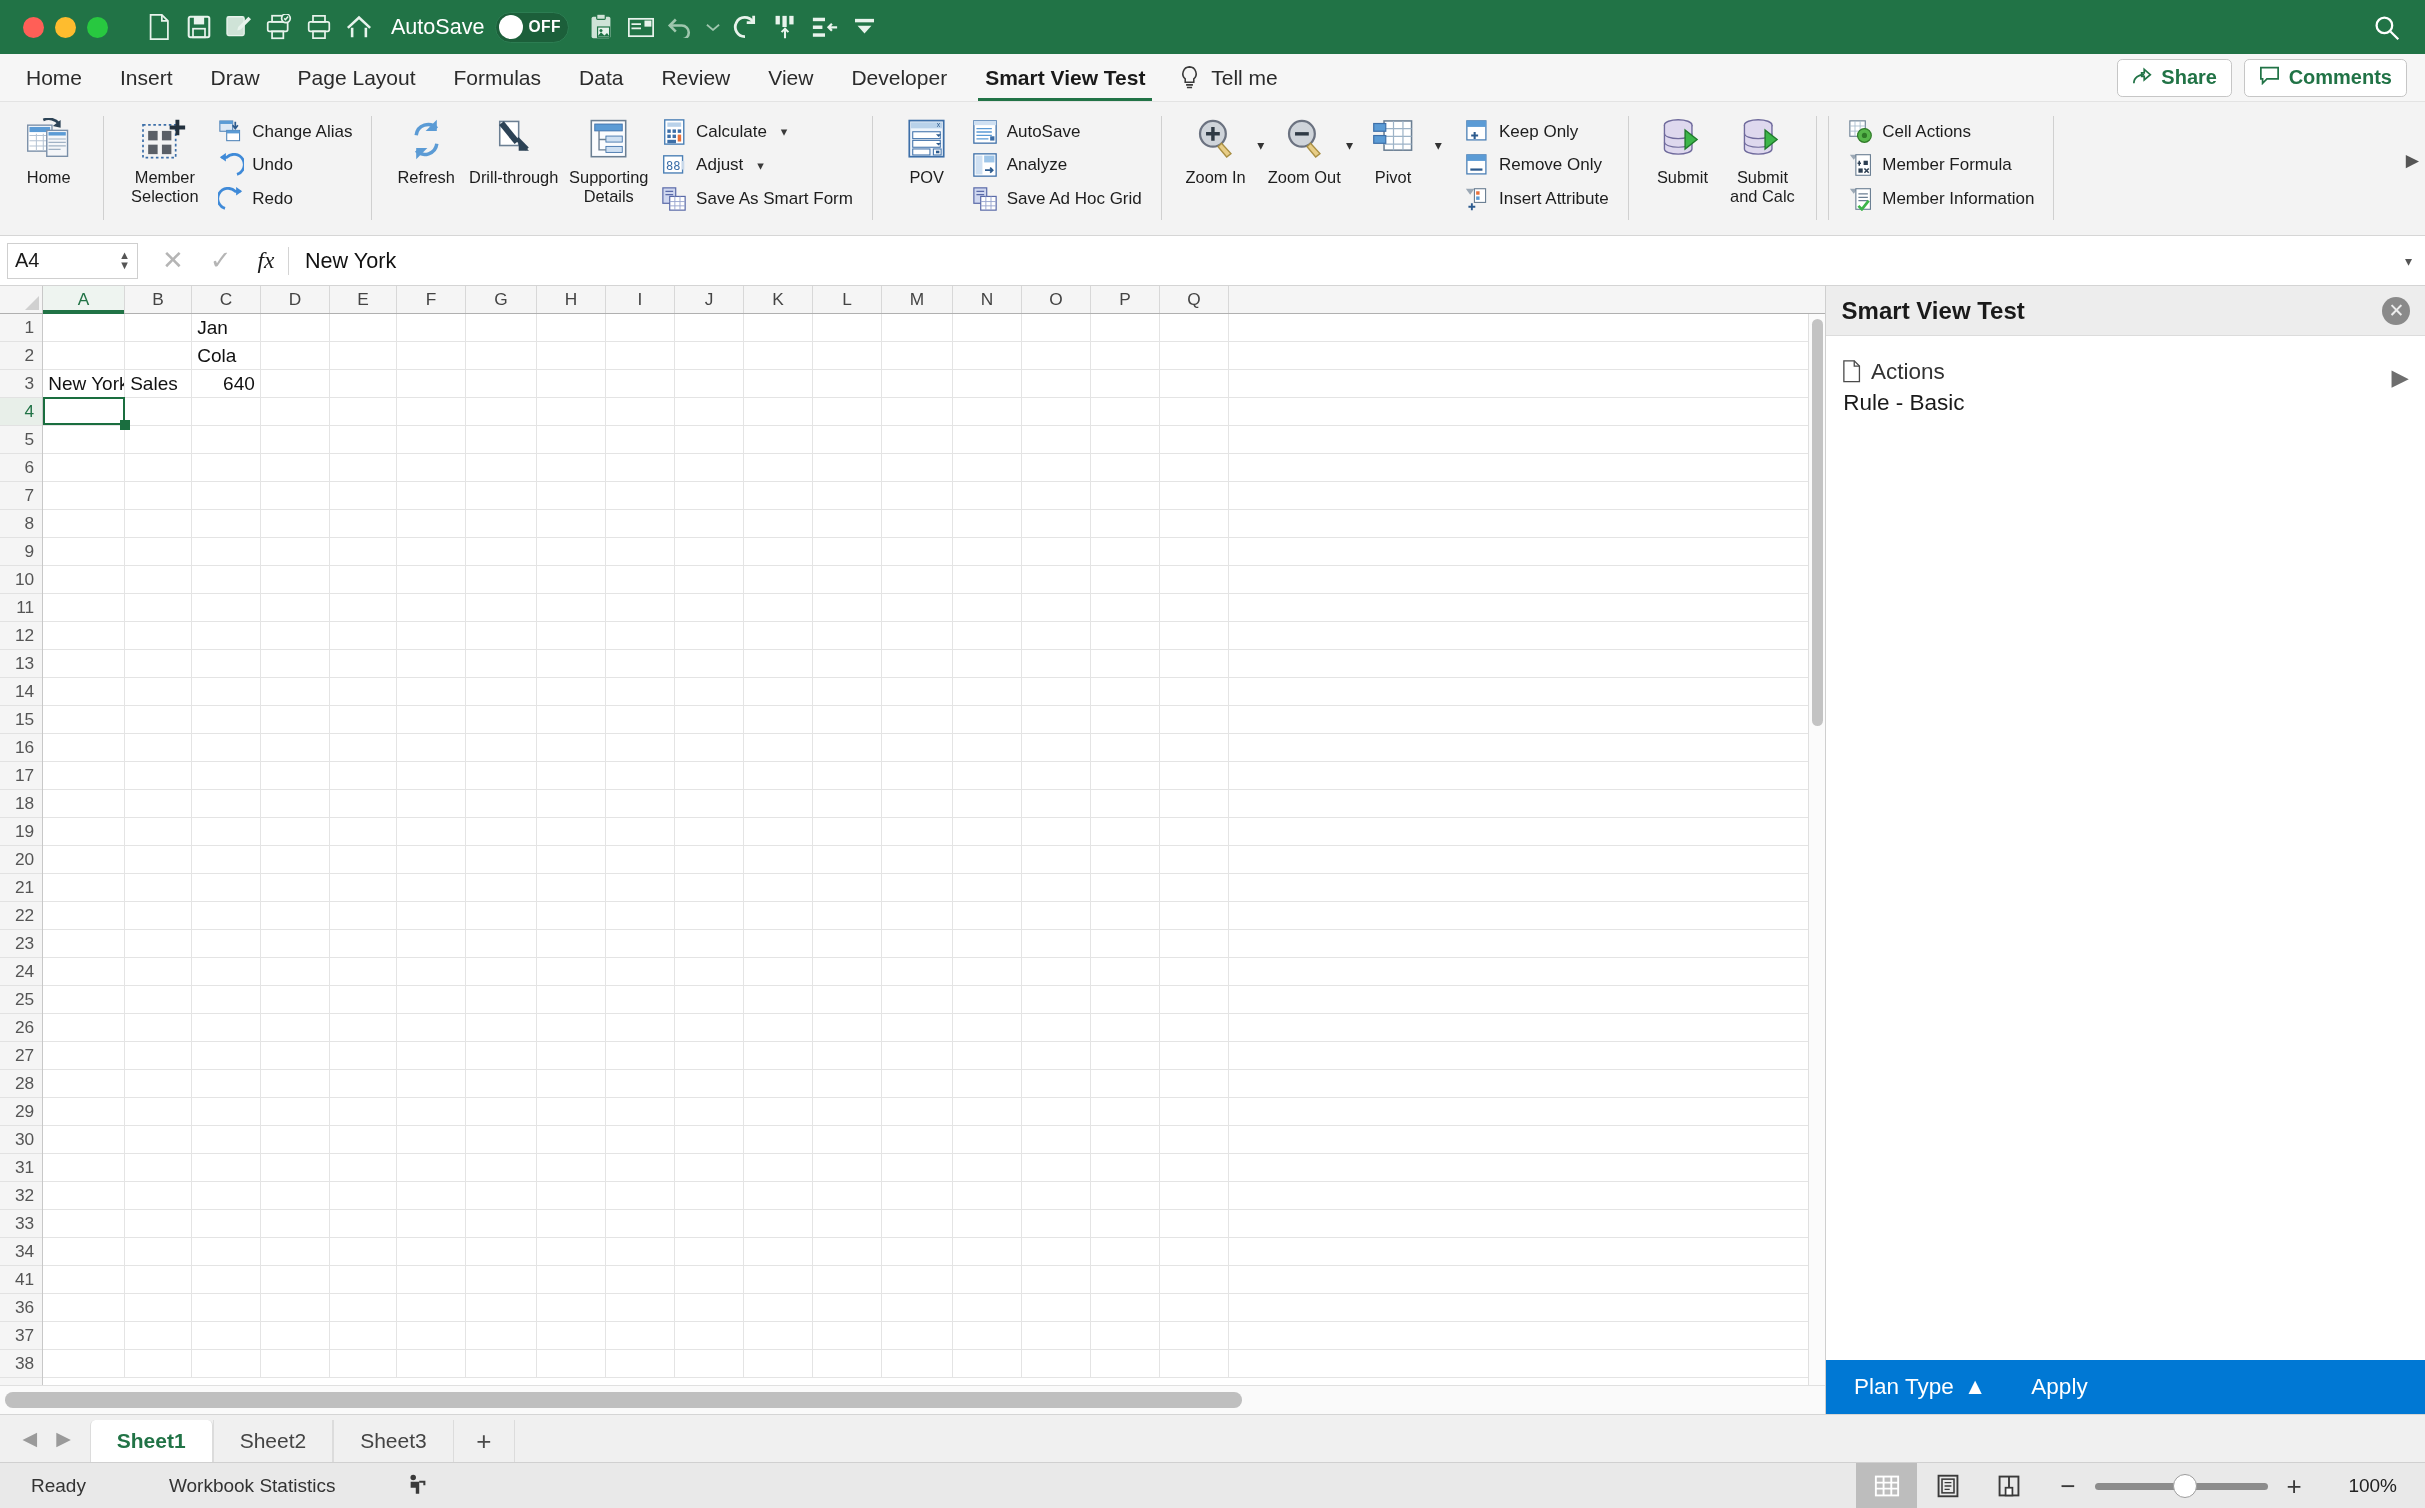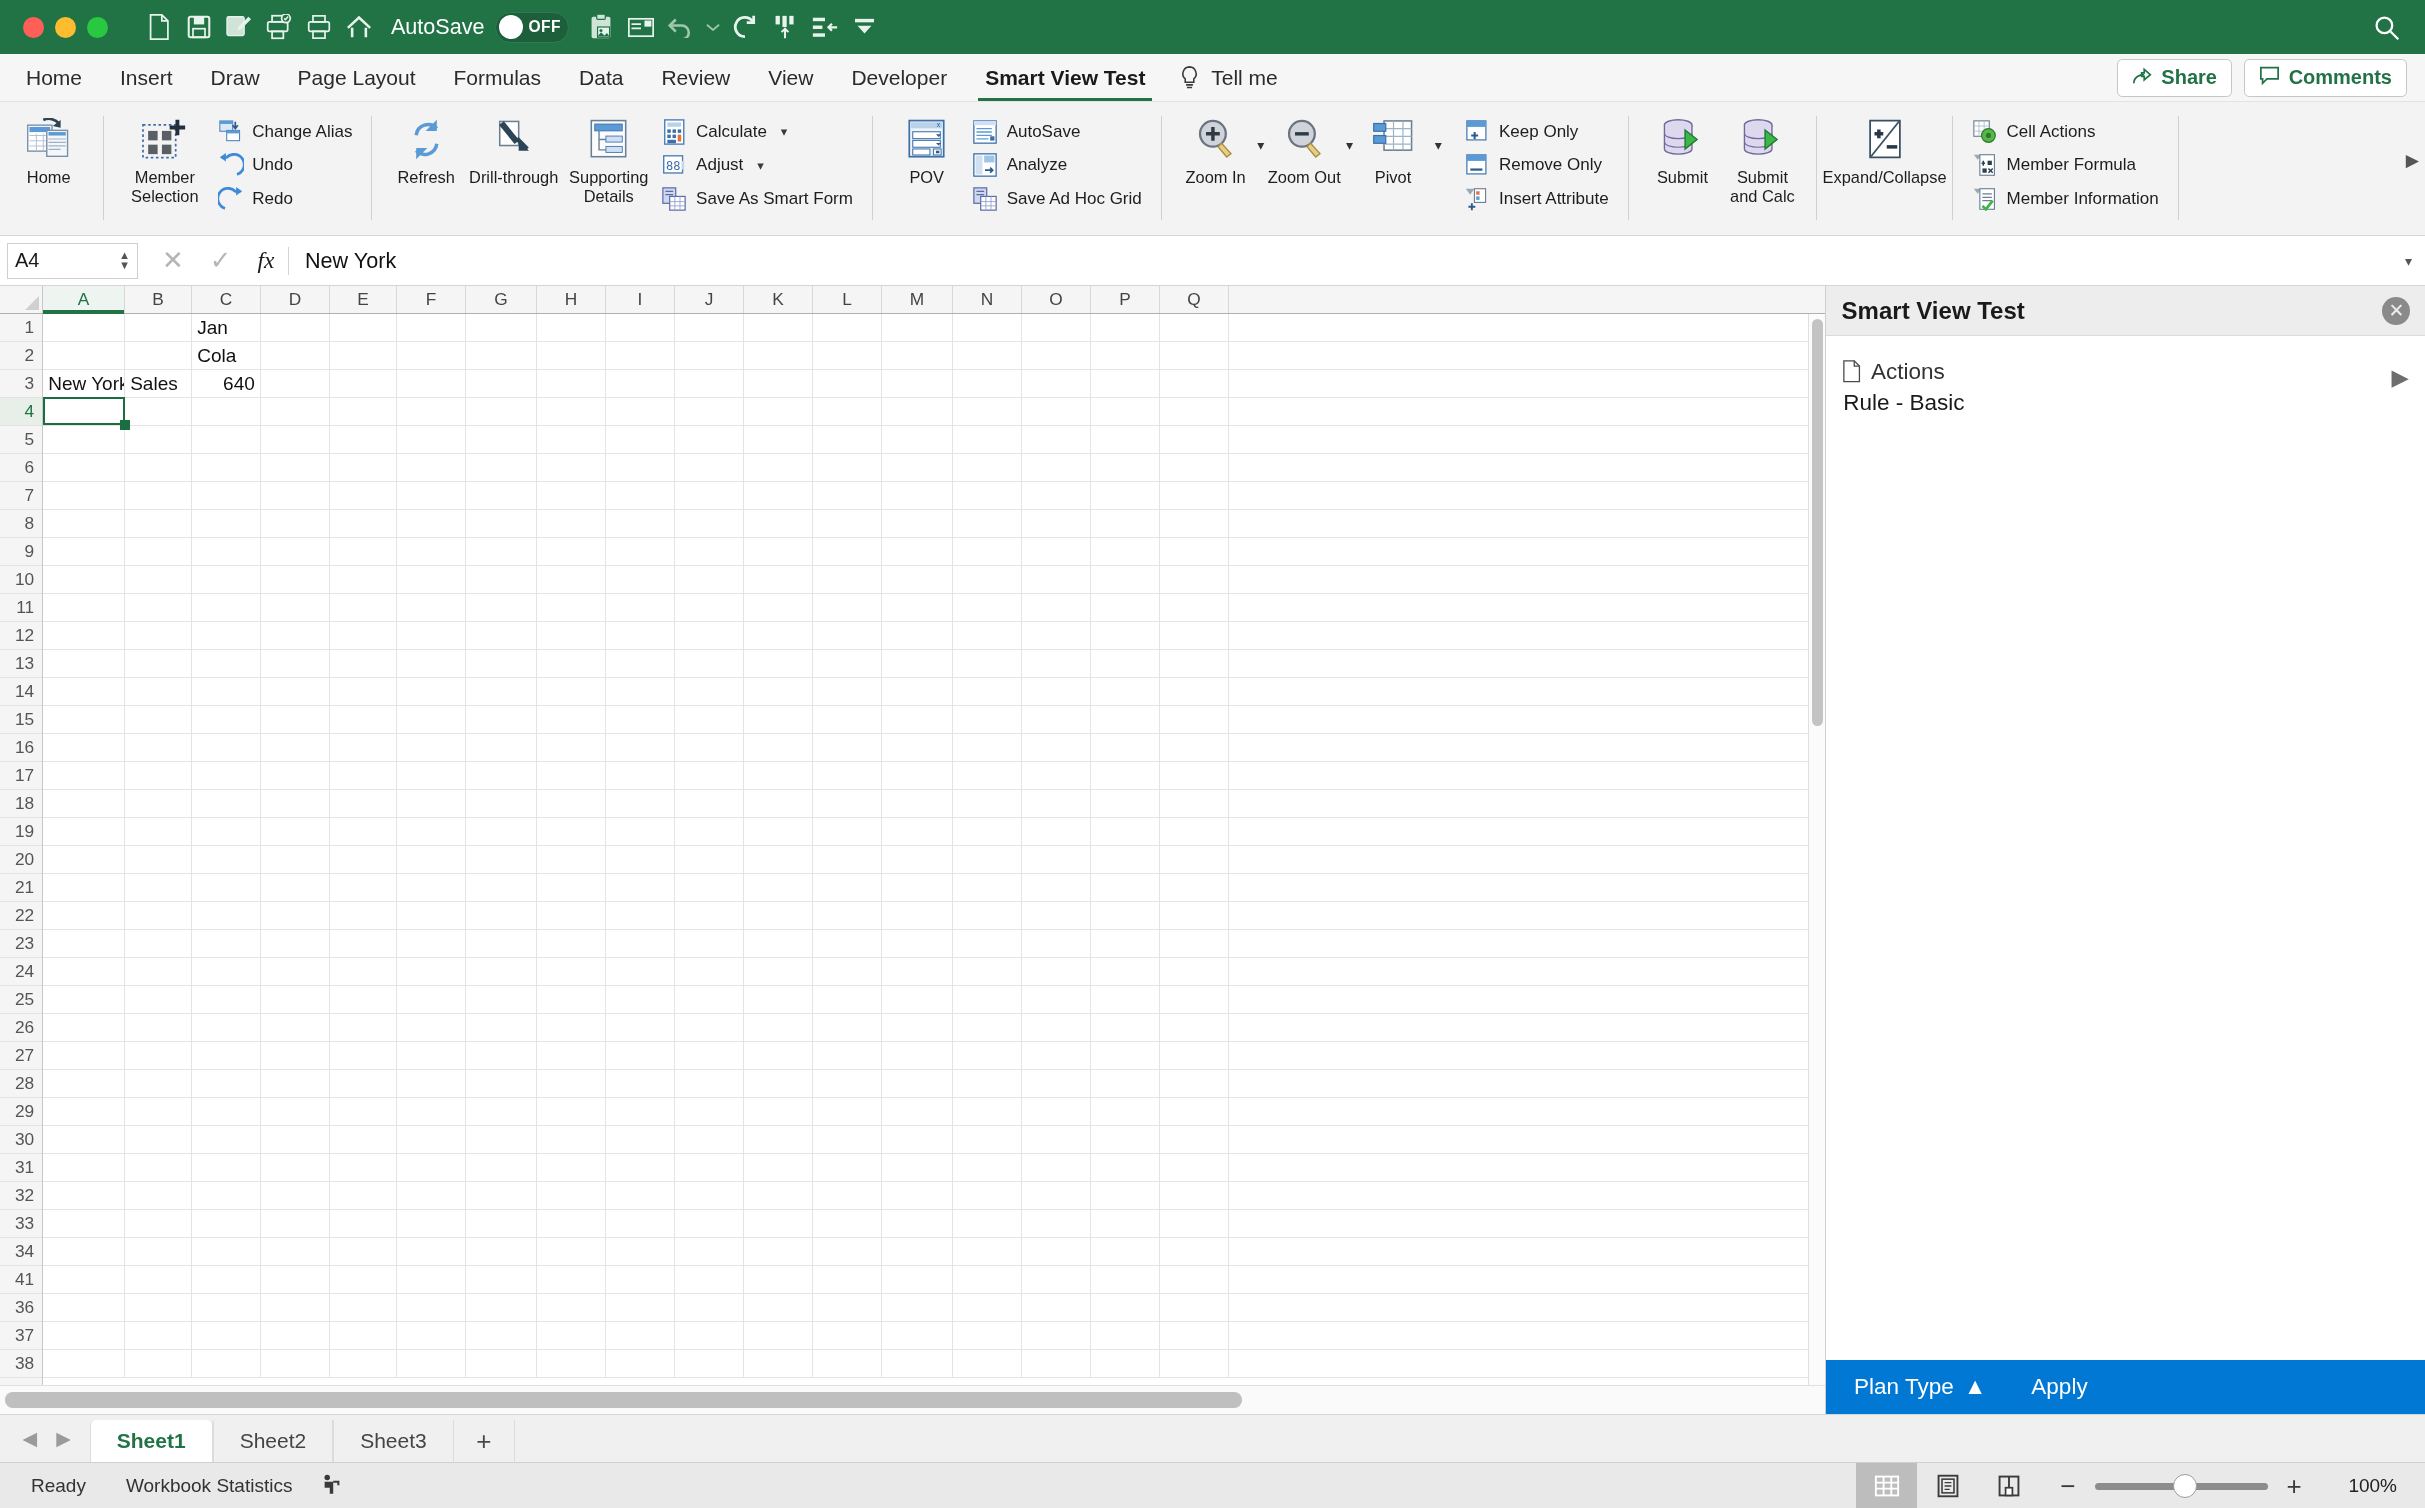--- a/index.html
+++ b/index.html
@@ -196,21 +196,21 @@
   .stab {
     padding: 0 26px; height: 42px; display: flex; align-items: center; font-size: 21px; color: #444;
     border-right: 0.9px solid #dcdcdc; border-left: 0.9px solid #dcdcdc;
   }
   .stab.active { background: #fff; color: #217346; font-weight: bold; border-radius: 5.2px 5.2px 0 0; border-left:0.9px solid #dcdcdc;}
   .addsheet { padding: 0 22.5px; height: 42px; display: flex; align-items: center; font-size: 26px; color: #4a4a4a; border-right: 0.9px solid #dcdcdc;}
 
   
   .statusbar {
     flex: 0 0 47px; height: 47px; background: #e9e9e9; display: flex; align-items: center;
-    border-top: 0.9px solid #d0d0d0; font-size: 19px; color: #333;
+    border-top: 0.9px solid #d0d0d0; font-size: 19px; color: #333; gap: 43px;
   }
   .st-ready { margin-left: 31px; }
   .st-wbs { margin-left: 40px; }
   .st-ico { margin-left: 29px; display: flex; align-items: center; }
   .st-right { margin-left: auto; display: flex; align-items: center; height: 100%; }
   .viewbtn { width: 61px; height: 100%; display: flex; align-items: center; justify-content: center; color: #3a3a3a; }
   .viewbtn.active { background: #bdbdbd; color: #fff; }
   .zoomctl { display: flex; align-items: center; gap: 19px; margin-left: 21px; margin-right: 17.3px; }
   .zminus, .zplus { font-size: 26px; color: #3a3a3a; line-height: 1; }
   .ztrack { width: 173px; height: 7px; background: #8c8c8c; border-radius: 3.5px; position: relative; }
@@ -687,33 +687,20 @@
               <path d="M4 8v28c0 3.3 7.2 6 16 6s16-2.7 16-6V8" fill="#ded8ee" stroke="#6f6a9c" stroke-width="1.6"></path>
               <path d="M4 18c0 3.3 7.2 6 16 6s16-2.7 16-6M4 28c0 3.3 7.2 6 16 6s16-2.7 16-6" fill="none" stroke="#6f6a9c" stroke-width="1.4"></path>
               <path d="M28 14l14 11-14 11z" fill="#3cb54a" stroke="#1f7a2b" stroke-width="1.6"></path>
             </svg>
         </span>
         <span>Submit and Calc</span>
       </div>
     </div>
     <div class="rsep"></div>
 
-    <div class="rgroup">
-      <div class="bigbtn w120">
-        <span class="ico">
-          <svg width="42" height="42" viewBox="0 0 48 48">
-              <rect x="7" y="3" width="34" height="42" fill="#fff" stroke="#3b4f63" stroke-width="2"></rect>
-              <path d="M8 44L40 4" stroke="#3b4f63" stroke-width="2"></path>
-              <path d="M17 13v10M12 18h10" stroke="#26384a" stroke-width="4"></path>
-              <path d="M26 33h12" stroke="#26384a" stroke-width="4"></path>
-            </svg>
-        </span>
-        <span>Expand/Collapse</span>
-      </div>
-    </div>
     <div class="rsep"></div>
 
     <div class="rgroup">
       <div class="smallcol">
         <div class="smallbtn">
           <span class="ico">
             <svg width="24" height="24" viewBox="0 0 28 28">
                 <rect x="1" y="1" width="18" height="18" fill="#fff" stroke="#6b7f93" stroke-width="1.3"></rect>
                 <path d="M7 1v18M13 1v18M1 7h18M1 13h18" stroke="#a9bccd" stroke-width="1"></path>
                 <circle cx="18" cy="18" r="8" fill="#56b74a" stroke="#2f7a28" stroke-width="1.4"></circle>

